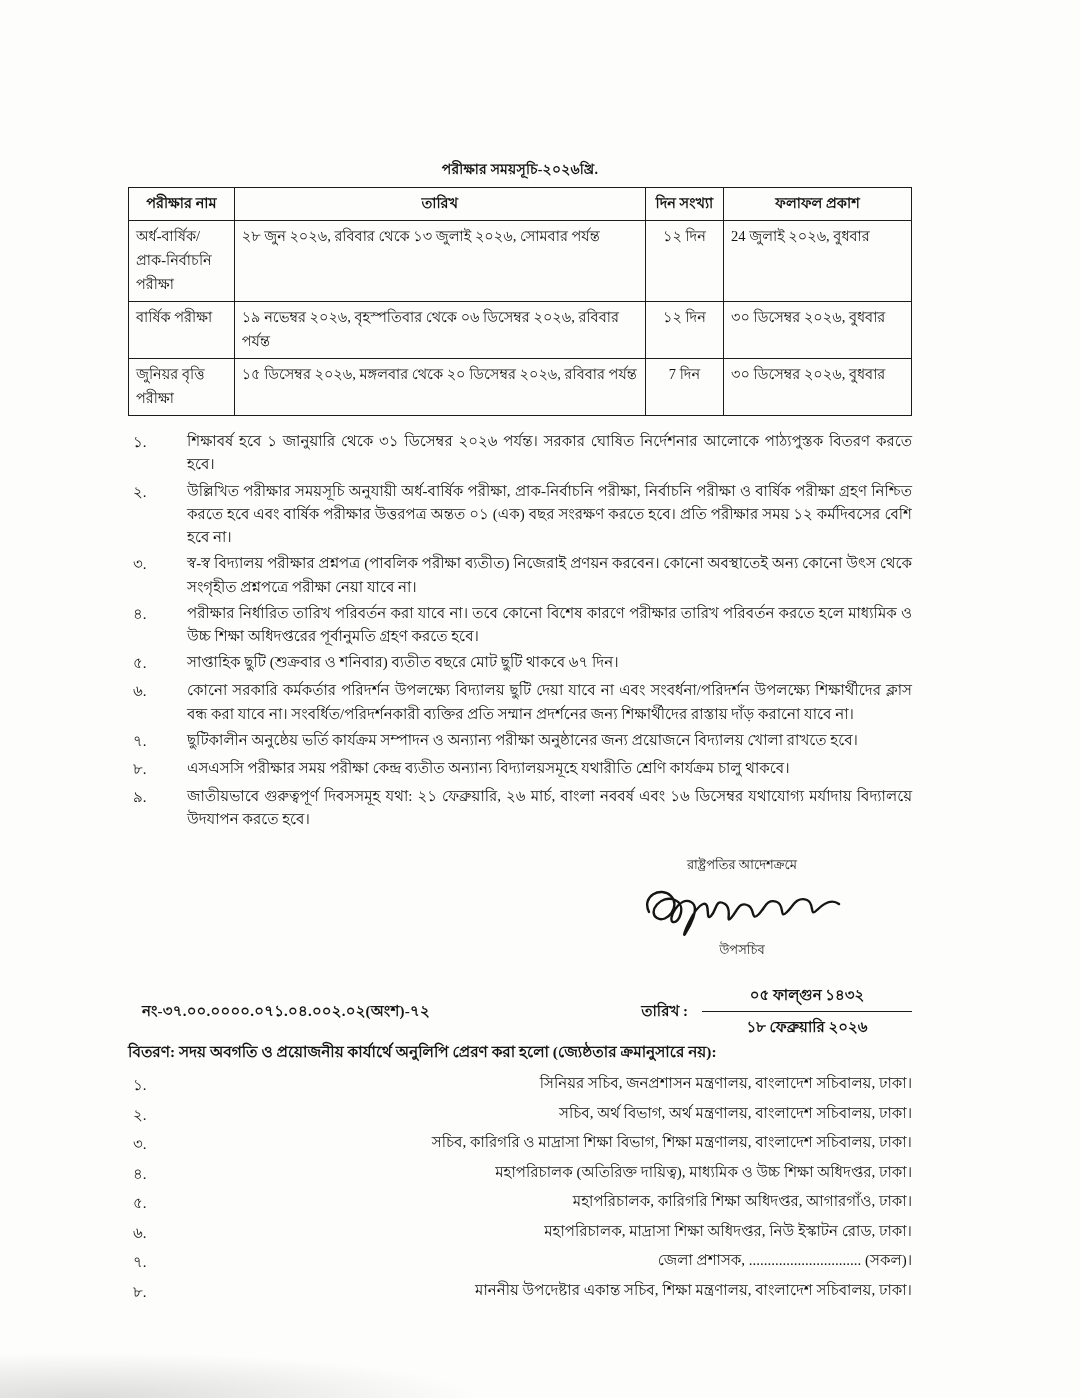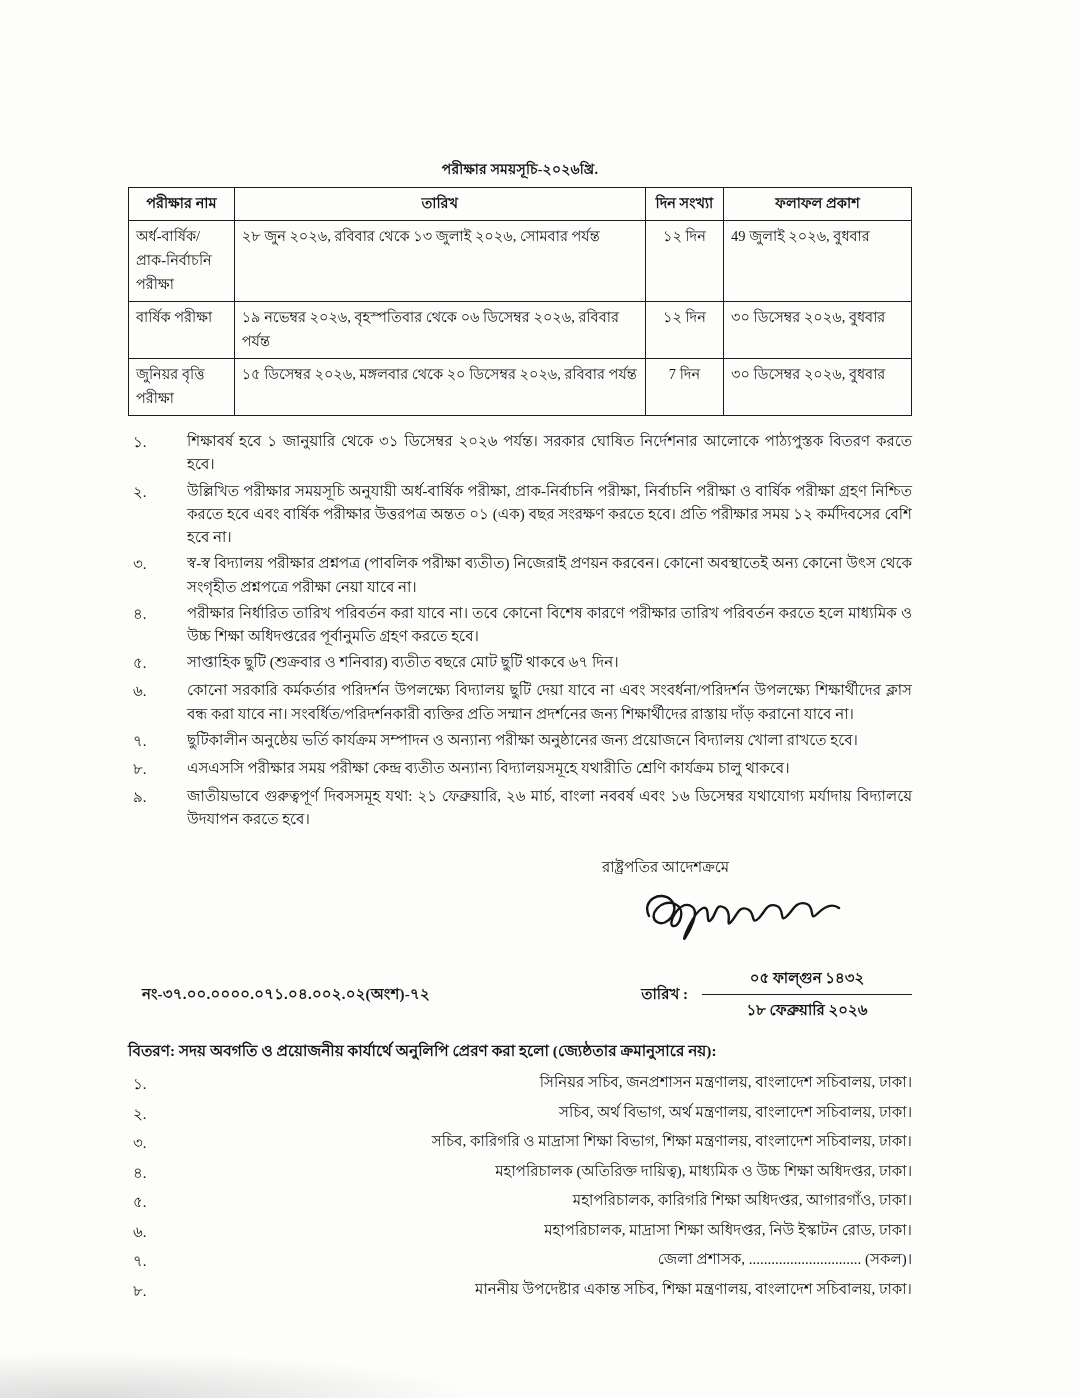--- a/index.html
+++ b/index.html
@@ -15,32 +15,32 @@
   table.sched th,table.sched td{border:1.6px solid #1c1c1c;padding:4px 7px;vertical-align:top;}
   table.sched th{font-weight:bold;text-align:center;padding:4px 4px;}
   td.c-name{width:13.5%;}
   td.c-date{width:52.5%;}
   td.c-days{width:10%;text-align:center;white-space:nowrap;}
   td.c-res{width:24%;padding-left:12px;white-space:nowrap;}
   .instructions{margin-top:14px;font-size:15px;}
   .li{display:flex;margin-bottom:3px;}
   .li .num{flex:none;width:54px;padding-left:5px;}
   .li .txt{flex:1;text-align:justify;line-height:1.55;}
-  .sig{width:280px;margin:24px 30px 0 auto;font-size:15px;}
+  .sig{width:280px;margin:24px 30px 0 auto;text-align:center;font-size:13px;}
   .sig .order{margin-bottom:2px;}
   .sig svg{display:block;margin:0 auto;}
   .sig .name{margin-top:2px;}
   .memo-row{display:flex;align-items:center;margin-top:22px;font-size:15px;}
   .memo-no{font-weight:bold;padding-left:14px;letter-spacing:.2px;}
   .date-block{margin-left:auto;display:flex;align-items:center;gap:14px;}
   .date-label{font-weight:bold;}
   .dates{text-align:center;font-weight:bold;min-width:210px;}
   .dates .d-top{border-bottom:1.6px solid #1c1c1c;padding:0 10px 3px;}
   .dates .d-bottom{padding:3px 10px 0;}
-  .dist-heading{font-weight:bold;font-size:15.3px;margin-top:16px;}
+  .dist-heading{font-weight:bold;font-size:15.3px;}
   .dist{margin-top:8px;font-size:15px;}
   .dist .li{margin-bottom:4.5px;}
   .dist .li .txt{text-align:right;line-height:1.45;font-family:Liberation Serif, serif;}
   .page-shadow{position:absolute;left:0;bottom:0;width:480px;height:46px;
     background:radial-gradient(ellipse at 18% 100%, rgba(150,150,150,.32), rgba(150,150,150,0) 70%);}
 </style>
 </head>
 <body>
 
 <div class="doc">
@@ -54,21 +54,21 @@
         <th>তারিখ</th>
         <th>দিন সংখ্যা</th>
         <th>ফলাফল প্রকাশ</th>
       </tr>
     </thead>
     <tbody>
       <tr>
         <td class="c-name">অর্ধ-বার্ষিক/প্রাক-নির্বাচনি পরীক্ষা</td>
         <td class="c-date">২৮ জুন ২০২৬, রবিবার থেকে ১৩ জুলাই ২০২৬, সোমবার পর্যন্ত</td>
         <td class="c-days">১২ দিন</td>
-        <td class="c-res">49 জুলাই ২০২৬, বুধবার</td>
+        <td class="c-res">24 জুলাই ২০২৬, বুধবার</td>
       </tr>
       <tr>
         <td class="c-name">বার্ষিক পরীক্ষা</td>
         <td class="c-date">১৯ নভেম্বর ২০২৬, বৃহস্পতিবার থেকে ০৬ ডিসেম্বর ২০২৬, রবিবার পর্যন্ত</td>
         <td class="c-days">১২ দিন</td>
         <td class="c-res">৩০ ডিসেম্বর ২০২৬, বুধবার</td>
       </tr>
       <tr>
         <td class="c-name">জুনিয়র বৃত্তি পরীক্ষা</td>
         <td class="c-date">১৫ ডিসেম্বর ২০২৬, মঙ্গলবার থেকে ২০ ডিসেম্বর ২০২৬, রবিবার পর্যন্ত</td>
@@ -115,20 +115,21 @@
       <span class="num">৯.</span>
       <div class="txt">জাতীয়ভাবে গুরুত্বপূর্ণ দিবসসমূহ যথা: ২১ ফেব্রুয়ারি, ২৬ মার্চ, বাংলা নববর্ষ এবং ১৬ ডিসেম্বর যথাযোগ্য মর্যাদায় বিদ্যালয়ে উদযাপন করতে হবে।</div>
     </div>
   </div>
 
   <div class="sig">
     <div class="order">রাষ্ট্রপতির আদেশক্রমে</div>
     <svg width="230" height="62" viewBox="0 0 230 62">
       <path d="M22,34 C14,18 34,8 44,18 C54,28 40,46 30,40 C20,34 34,16 48,22 C60,27 52,46 46,44 C40,42 52,18 64,24 C74,29 62,50 58,56 C54,62 66,30 76,26 C84,23 78,44 84,38 C90,32 88,20 98,26 C106,31 98,46 104,40 C110,34 112,22 122,28 C128,32 124,44 132,36 C138,30 140,20 150,24 C158,27 152,42 160,34 C166,28 170,18 180,22 C188,25 182,40 190,32 C196,26 204,20 212,26" fill="none" stroke="#151515" stroke-width="2.4" stroke-linecap="round"></path>
     </svg>
+    <div class="desig">উপসচিব</div>
   </div>
 
   <div class="memo-row">
     <div class="memo-no">নং-৩৭.০০.০০০০.০৭১.০৪.০০২.০২(অংশ)-৭২</div>
     <div class="date-block">
       <span class="date-label">তারিখ :</span>
       <div class="dates">
         <div class="d-top">০৫ ফাল্গুন ১৪৩২</div>
         <div class="d-bottom">১৮ ফেব্রুয়ারি ২০২৬</div>
       </div>

